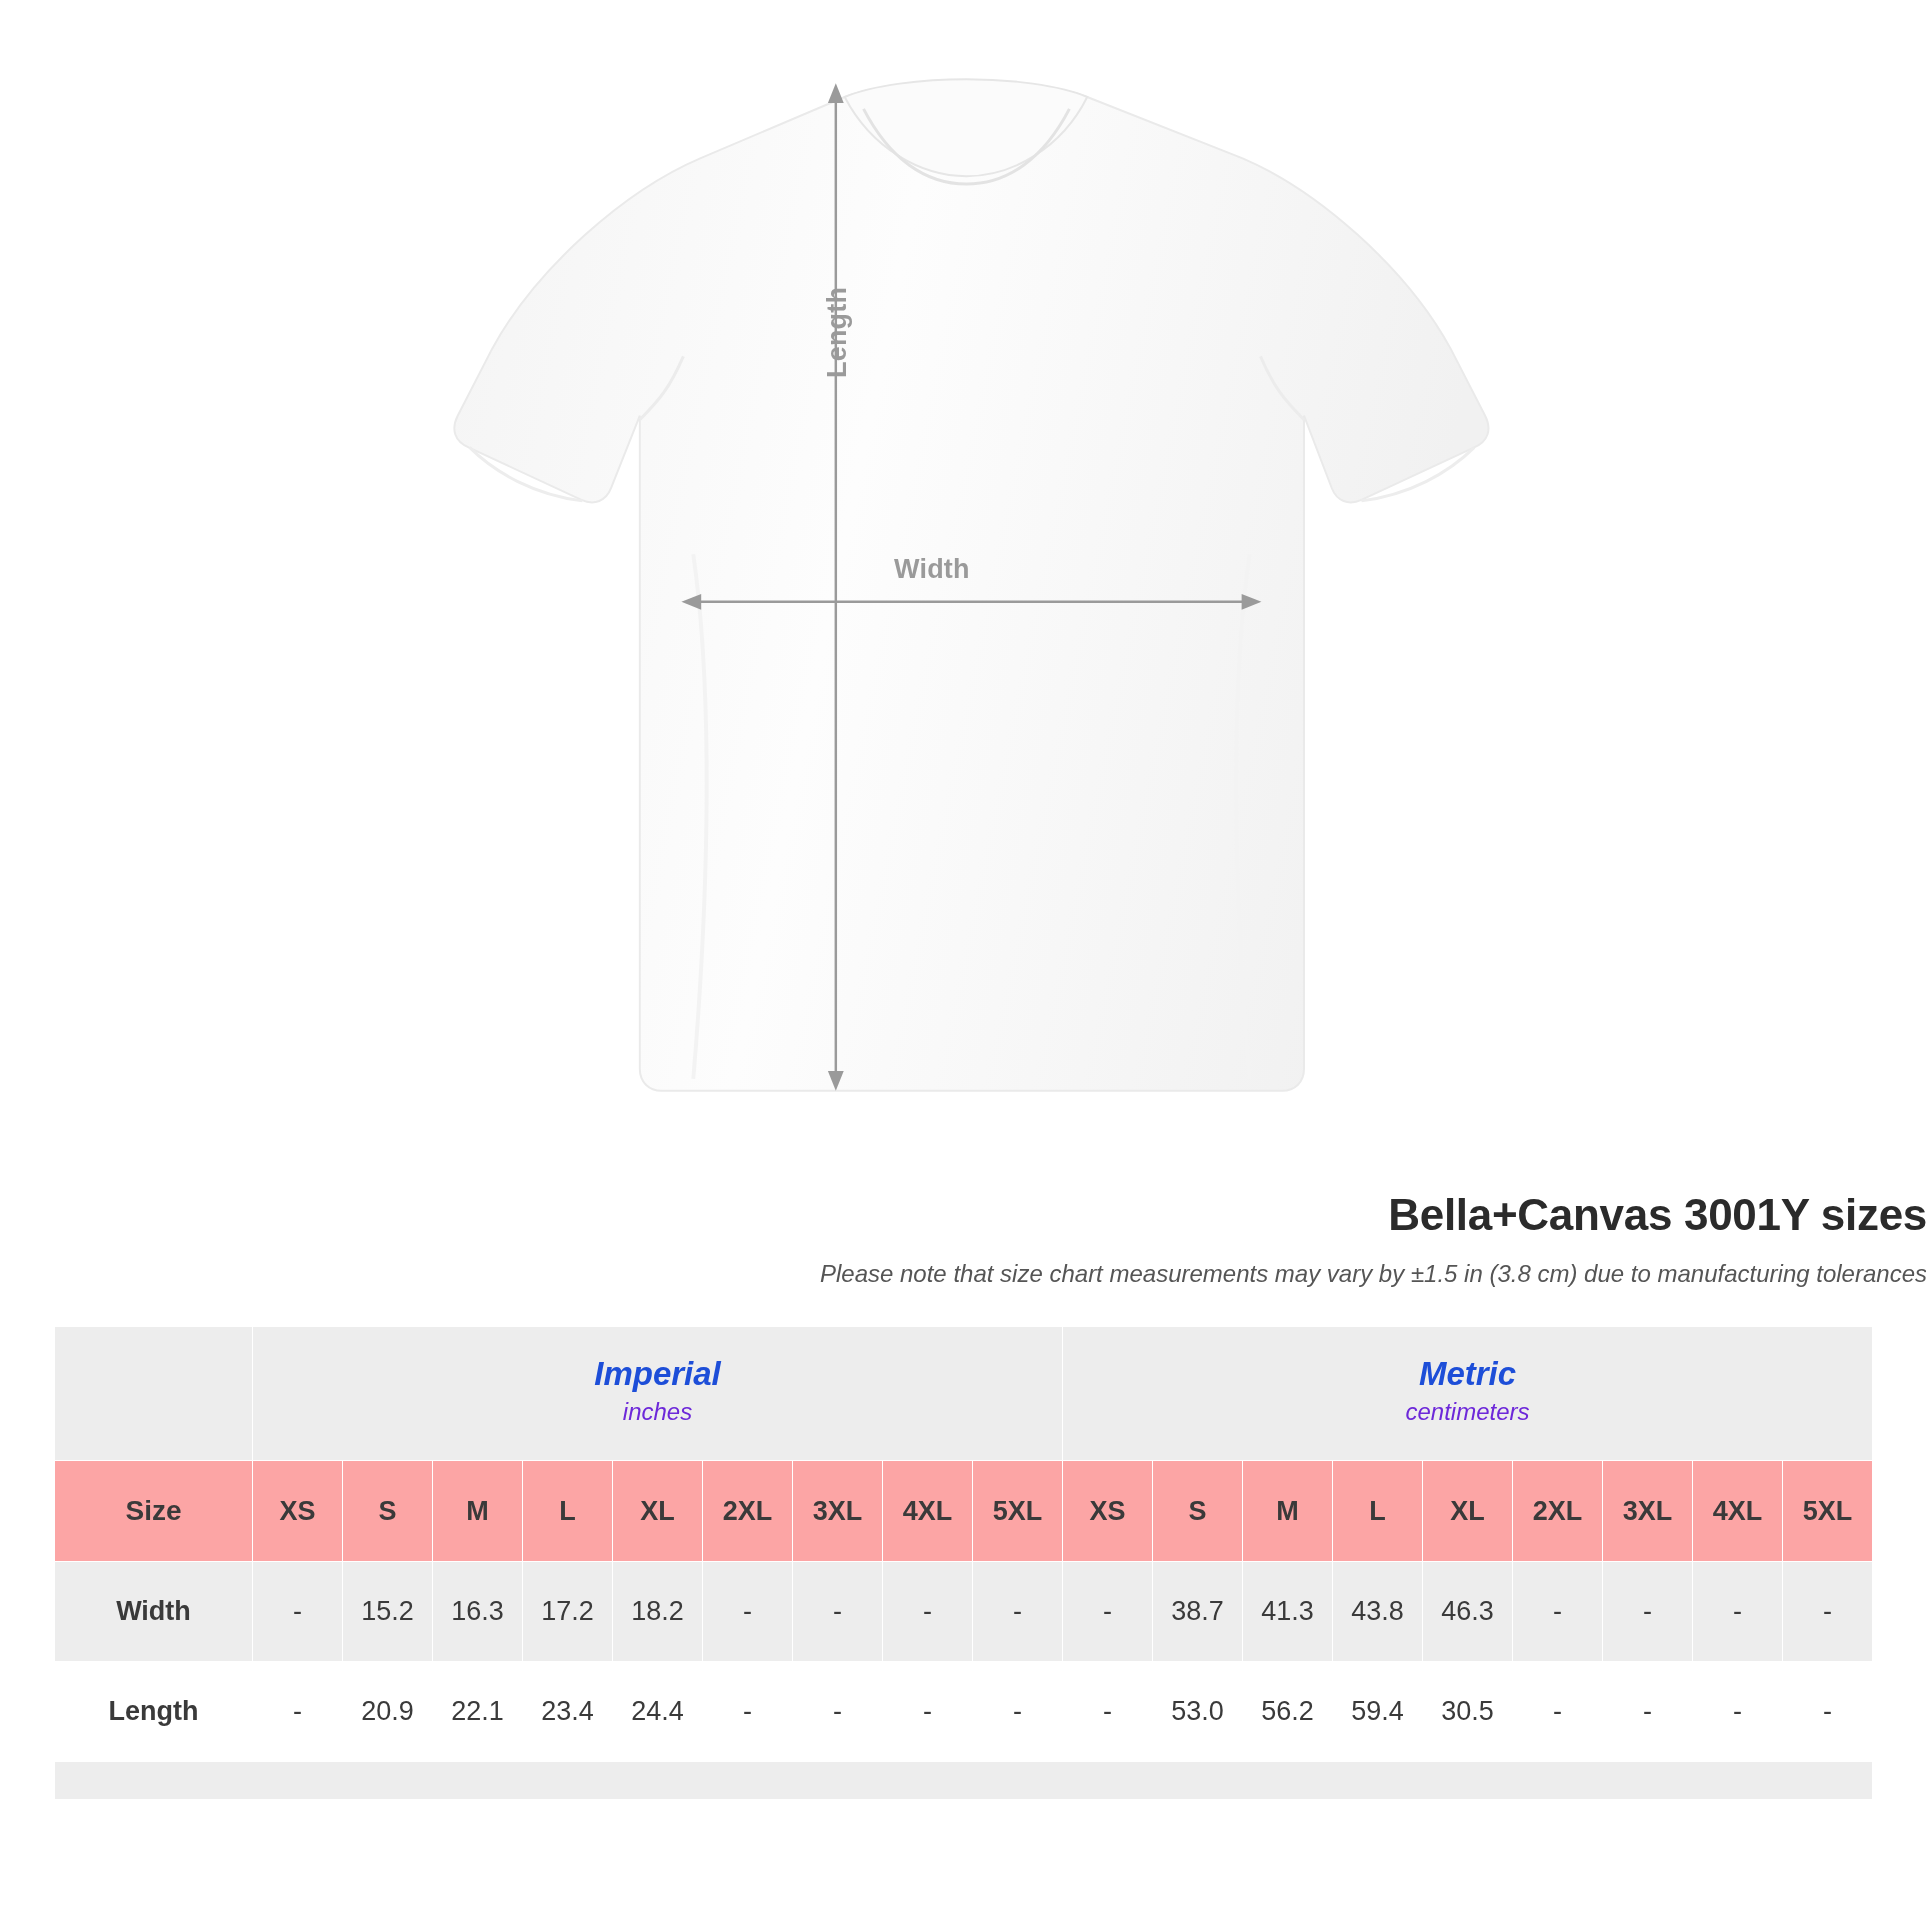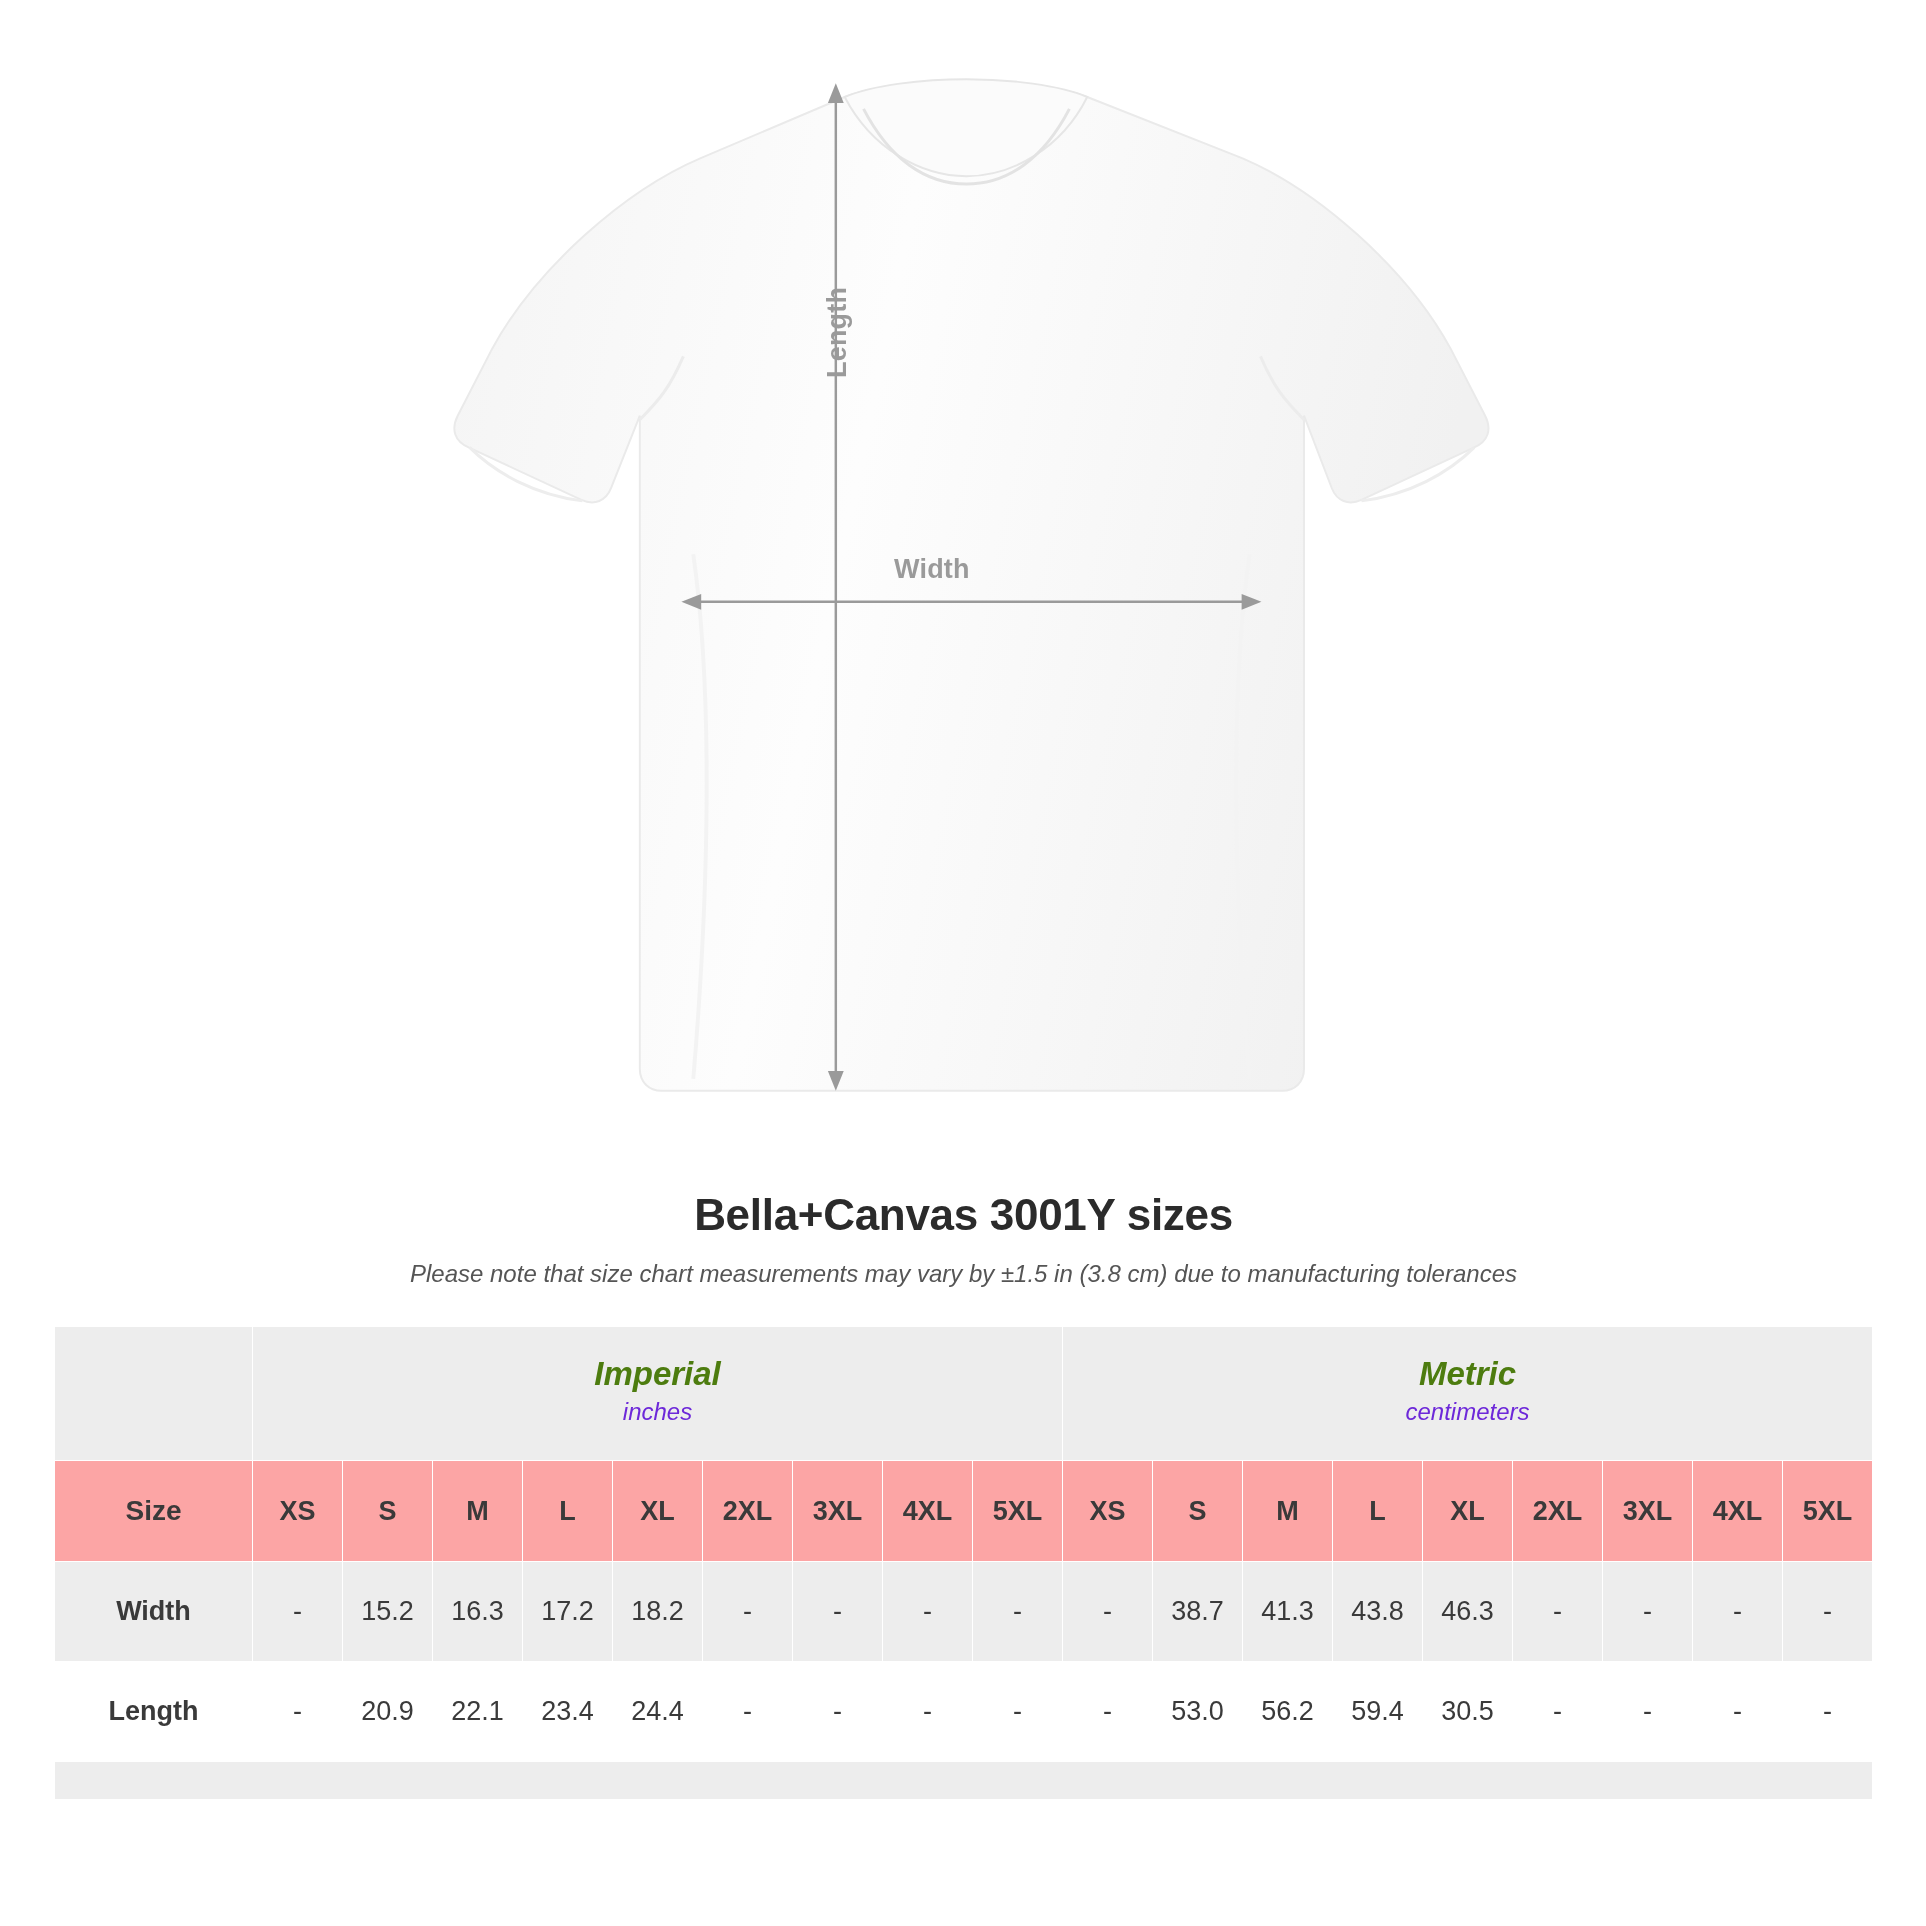--- a/index.html
+++ b/index.html
@@ -43,21 +43,21 @@
     transform: rotate(-90deg);
     transform-origin: left top;
   }
   .label-width {
     left: 894px;
     top: 554px;
   }
 
   
   .title-block {
-    text-align: center;
+    text-align: right;
     margin-top: 22px;
   }
   .chart-title {
     font-size: 44px;
     font-weight: bold;
     color: #2b2b2b;
     margin: 0;
     letter-spacing: -0.3px;
   }
   .chart-note {
@@ -83,21 +83,21 @@
     color: #3a3a3a;
   }
   .unit-row td {
     background: #ededed;
     padding: 26px 0 30px 0;
   }
   .unit-name {
     font-size: 33px;
     font-weight: bold;
     font-style: italic;
-    color: #4d7c0f;
+    color: #1d4ed8;
     line-height: 1.25;
   }
   .unit-sub {
     font-size: 24px;
     font-style: italic;
     color: #6d28d9;
     line-height: 1.5;
   }
   .hdr-row td {
     background: #fca5a5;

